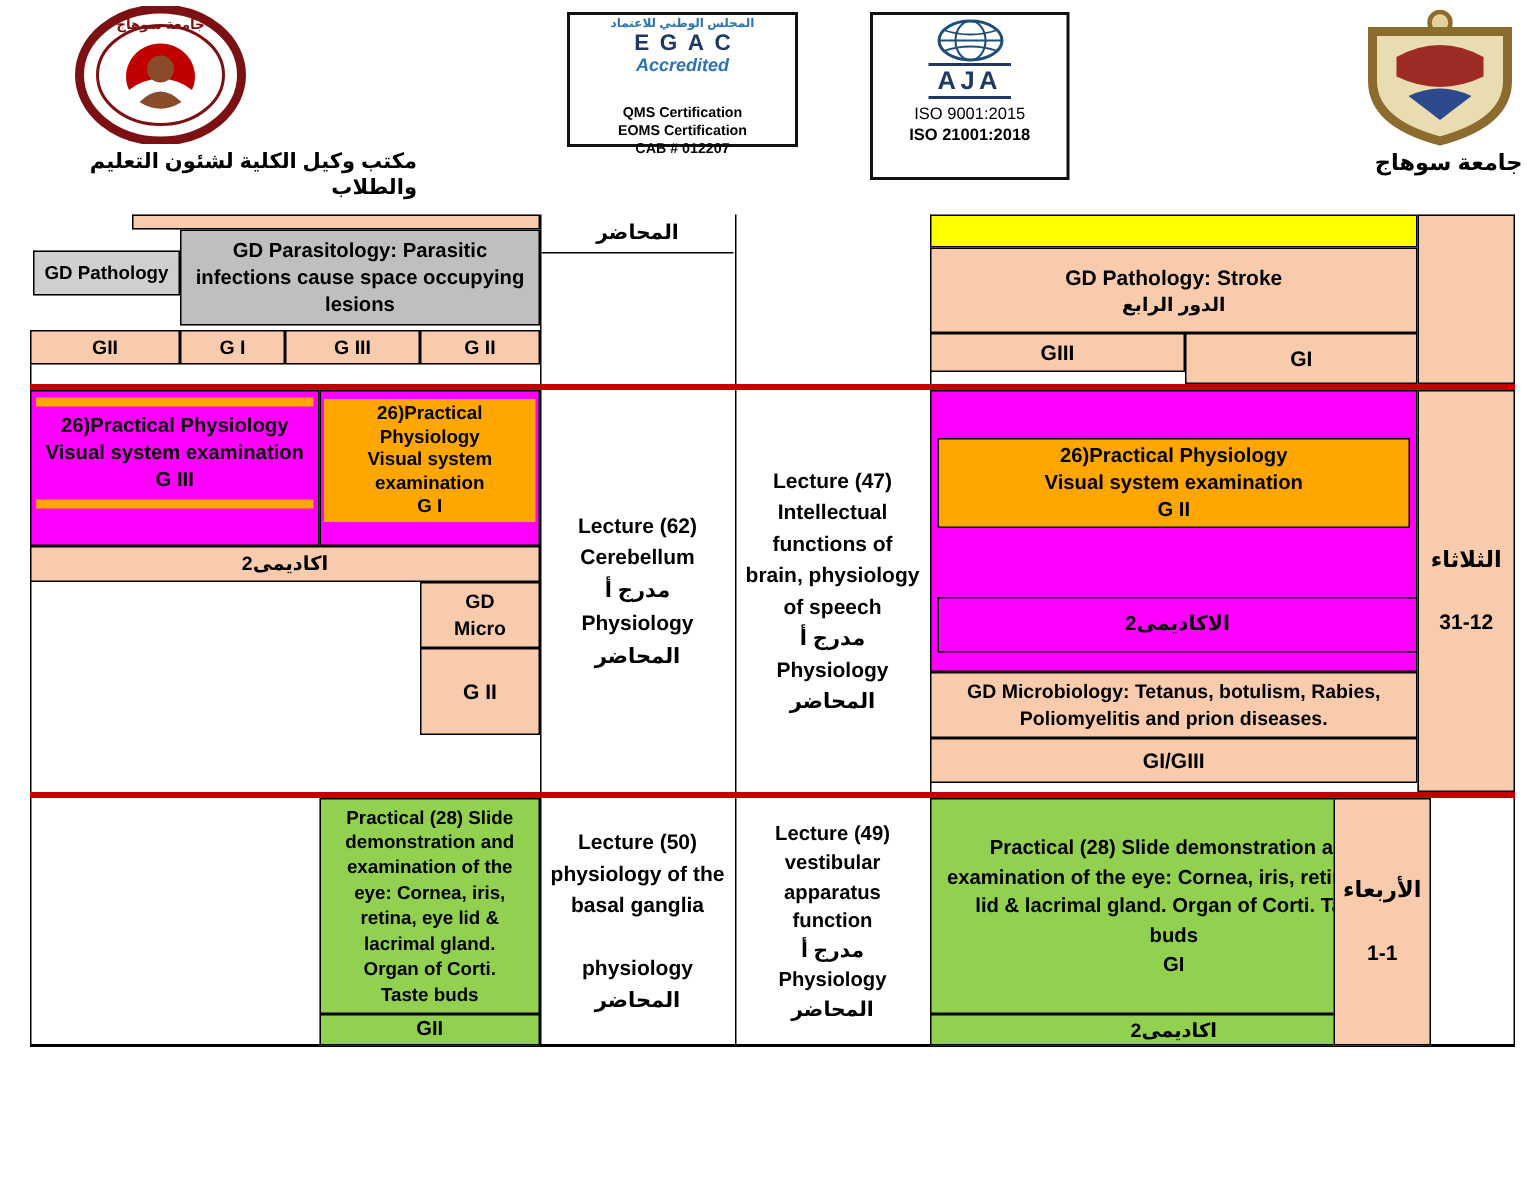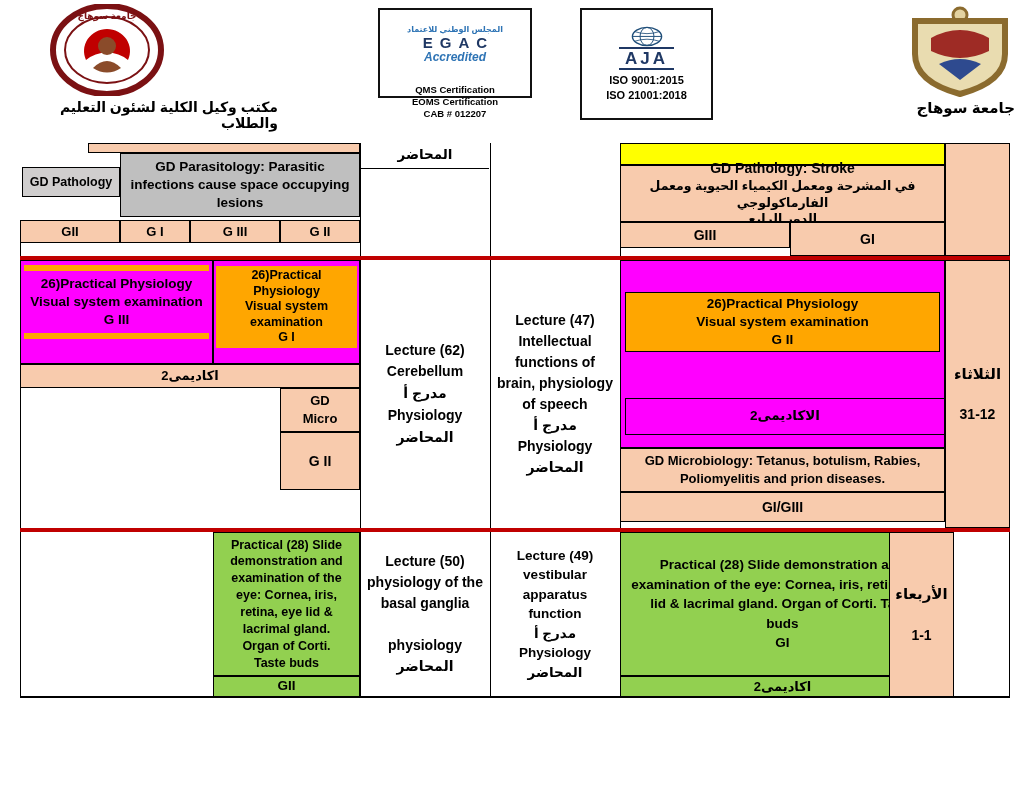--- a/index.html
+++ b/index.html
@@ -16,21 +16,21 @@
   .orange{background:#FFA600}
   .gray{background:#BFBFBF}
   .gray2{background:#D0CECE}
   .yellow{background:#FFFF00}
   .green{background:#92D050}
   .redline{position:absolute;background:#C00000;height:4px}
   .vline{position:absolute;background:#000;width:1px}
   .hline{position:absolute;background:#000;height:2px}
   .hdr-ar{position:absolute;font-weight:bold;font-size:14px;}
   .logo-box{position:absolute;border:2px solid #111;background:#fff;display:flex;
-            flex-direction:column;align-items:center;padding:16px}
+            flex-direction:column;align-items:center;padding:2px}
 </style>
 </head>
 <body>
 
 <svg class="abs" style="left:50px;top:4px" width="114" height="92" viewBox="0 0 114 92">
   <ellipse cx="57" cy="46" rx="54" ry="44" fill="#fff" stroke="#7B1113" stroke-width="6"></ellipse>
   <ellipse cx="57" cy="46" rx="42" ry="33" fill="#fff" stroke="#7B1113" stroke-width="2"></ellipse>
   <path d="M36 56 a 23 22 0 1 1 42 0 a 30 26 0 0 0 -42 0" fill="#C00000"></path>
   <circle cx="57" cy="42" r="9" fill="#8a4b2a"></circle>
   <path d="M43 64 q14 -14 28 0 q-14 9 -28 0" fill="#8a4b2a"></path>
@@ -52,21 +52,21 @@
 
 <div class="logo-box" style="left:580px;top:8px;width:133px;height:112px">
   <svg width="46" height="30" viewBox="0 0 46 30">
     <ellipse cx="23" cy="15" rx="21" ry="13" fill="none" stroke="#1F4E79" stroke-width="2"></ellipse>
     <ellipse cx="23" cy="15" rx="10" ry="13" fill="none" stroke="#1F4E79" stroke-width="1.4"></ellipse>
     <line x1="2" y1="15" x2="44" y2="15" stroke="#1F4E79" stroke-width="1.4"></line>
     <path d="M5 8 Q23 14 41 8" fill="none" stroke="#1F4E79" stroke-width="1.2"></path>
     <path d="M5 22 Q23 16 41 22" fill="none" stroke="#1F4E79" stroke-width="1.2"></path>
   </svg>
   <div style="font-size:17px;font-weight:bold;color:#1F3864;letter-spacing:3px;line-height:1.15;padding:0 6px;border-top:2px solid #1F3864;border-bottom:2px solid #1F3864">AJA</div>
-  <div style="font-size:11px;font-weight:bold;margin-top:3px;line-height:1.3">ISO 9001:2015</div>
+  <div style="font-size:11px;font-weight:normal;margin-top:3px;line-height:1.3">ISO 9001:2015</div>
   <div style="font-size:11px;font-weight:bold;line-height:1.3">ISO 21001:2018</div>
 </div>
 
 <svg class="abs" style="left:901px;top:4px" width="118" height="96" viewBox="0 0 118 96">
   <circle cx="59" cy="11" r="7" fill="#E3D2A0" stroke="#8B6B2E" stroke-width="3"></circle>
   <path d="M14 17 h90 v33 q0 28 -45 40 q-45 -12 -45 -40 z" fill="#E9DCB0" stroke="#8B6B2E" stroke-width="6"></path>
   <path d="M30 34 q29 -16 58 0 v13 q-29 14 -58 0 z" fill="#9E2B25"></path>
   <path d="M38 60 q21 -10 42 0 l-21 16 z" fill="#2E4A8F"></path>
 </svg>
 
@@ -93,21 +93,20 @@
 <div class="cell peach bordered" style="left:120px;top:220px;width:70px;height:23px;font-size:13px">G I</div>
 <div class="cell peach bordered" style="left:190px;top:220px;width:90px;height:23px;font-size:13px">G III</div>
 <div class="cell peach bordered" style="left:280px;top:220px;width:80px;height:23px;font-size:13px">G II</div>
 
 <div class="cell" dir="rtl" style="left:361px;top:143px;width:128px;height:26px;font-size:13.5px;border-bottom:1px solid #000">المحاضر</div>
 
 <div class="cell yellow bordered" style="left:620px;top:143px;width:325px;height:22px"></div>
 
 <div class="cell col peach bordered" style="left:620px;top:165px;width:325px;height:57px">
   <div style="font-size:14px">GD Pathology: Stroke</div>
-  <div dir="rtl" style="font-size:12.5px">في المشرحة ومعمل الكيمياء الحيوية ومعمل الفارماكولوجي</div>
   <div dir="rtl" style="font-size:12.5px">الدور الرابع</div>
 </div>
 
 <div class="cell peach bordered" style="left:620px;top:222px;width:170px;height:26px;font-size:14px">GIII</div>
 <div class="cell peach bordered" style="left:790px;top:222px;width:155px;height:34px;font-size:14px">GI</div>
 
 <div class="cell peach bordered" style="left:945px;top:143px;width:65px;height:113px"></div>
 
 <div class="redline" style="left:20px;top:256px;width:990px"></div>
 

